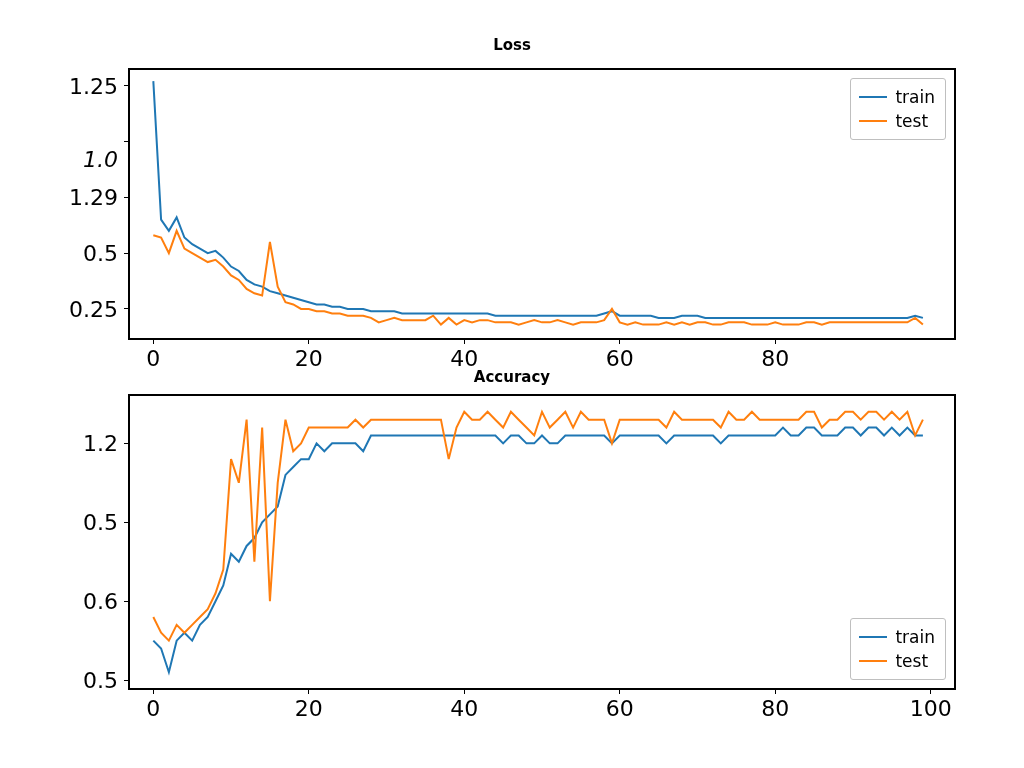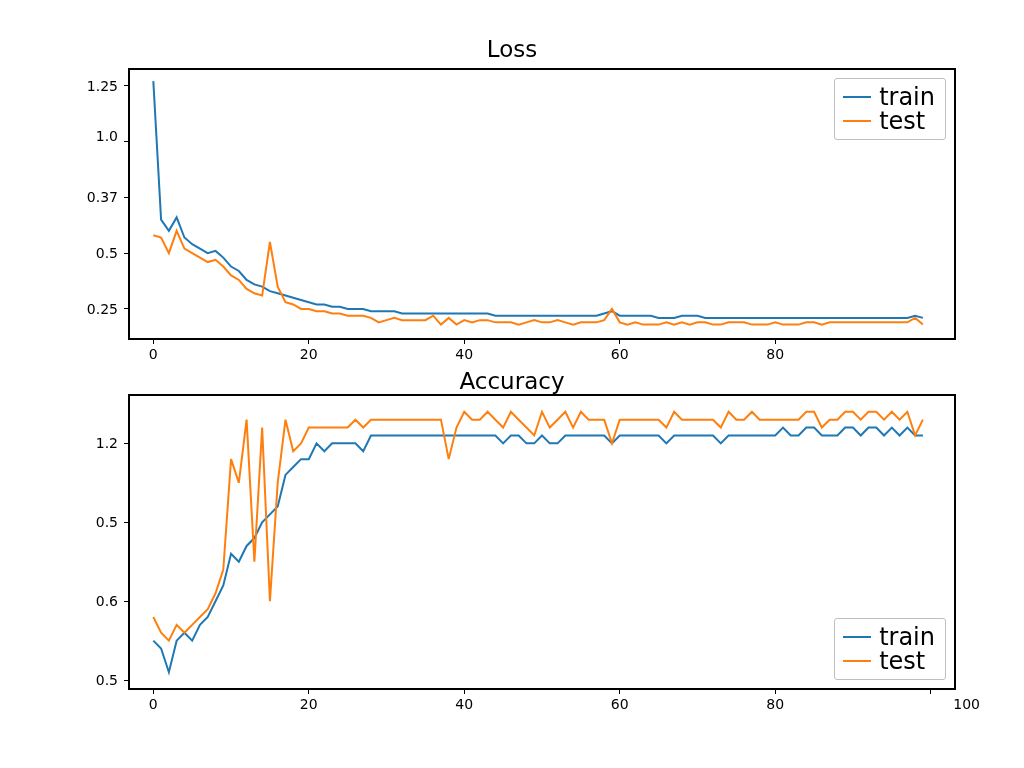--- a/index.html
+++ b/index.html
@@ -24,38 +24,38 @@
   }
   .axes svg {
     position: absolute;
     top: 0; left: 0;
     overflow: visible;
   }
   .title {
     position: absolute;
     left: 50%;
     transform: translateX(-50%);
-    font-size: 23px;
-    font-weight: 400;
+    font-size: 15px;
+    font-weight: 700;
   }
   .tick-label {
     position: absolute;
-    font-size: 14px;
+    font-size: 22px;
     color: #000;
     white-space: nowrap;
   }
   .xlab { transform: translateX(-50%); }
   .ylab { transform: translateY(-50%); text-align: right; }
   .legend {
     position: absolute;
     border: 1px solid #bfbfbf;
     border-radius: 3px;
     background: #ffffff;
     padding: 6px 10px 6px 8px;
-    font-size: 24px;
+    font-size: 17px;
   }
   .legend-row { display: flex; align-items: center; gap: 8px; height: 24px; }
   .swatch { width: 28px; height: 0; border-top-width: 2.5px; border-top-style: solid; }
   .line-train { stroke: #1f77b4; }
   .line-test  { stroke: #ff7f0e; }
   .sw-train { border-top-color: #1f77b4; }
   .sw-test  { border-top-color: #ff7f0e; }
   .tick-mark {
     position: absolute;
     background: #000;
@@ -90,23 +90,23 @@
       <div class="tick-label xlab" style="left: 334.264px; top: 276px;">40</div>
       <div class="tick-mark" style="left: 489.236px; top: 268px; width: 1px; height: 6px;"></div>
       <div class="tick-label xlab" style="left: 489.736px; top: 276px;">60</div>
       <div class="tick-mark" style="left: 644.708px; top: 268px; width: 1px; height: 6px;"></div>
       <div class="tick-label xlab" style="left: 645.208px; top: 276px;">80</div>
       <div class="tick-mark" style="left: -6px; top: 238.467px; width: 6px; height: 1px;"></div>
       <div class="tick-label ylab" style="right: 836px; top: 238.967px;">0.25</div>
       <div class="tick-mark" style="left: -6px; top: 182.633px; width: 6px; height: 1px;"></div>
       <div class="tick-label ylab" style="right: 836px; top: 183.133px;">0.5</div>
       <div class="tick-mark" style="left: -6px; top: 126.8px; width: 6px; height: 1px;"></div>
-      <div class="tick-label ylab" style="right: 836px; top: 127.3px;">0.37</div>
+      <div class="tick-label ylab" style="right: 836px; top: 127.3px;">1.29</div>
       <div class="tick-mark" style="left: -6px; top: 70.9667px; width: 6px; height: 1px;"></div>
-      <div class="tick-label ylab" style="right: 836px; top: 66px;">1.0</div>
+      <div class="tick-label ylab" style="right: 836px; top: 89px; font-style: italic;">1.0</div>
       <div class="tick-mark" style="left: -6px; top: 15.1333px; width: 6px; height: 1px;"></div>
       <div class="tick-label ylab" style="right: 836px; top: 15.6333px;">1.25</div>
     </div>
 
   <div class="title" style="top:368px;">Accuracy</div>
   <div class="axes" id="ax1" style="left:128px; top:394px; width:828px; height:296px;">
     <svg id="svg1" width="828" height="296">
       <polyline id="l1-train" class="line-train" fill="none" stroke-width="2" points="23.32075471698113,244.6486486486486 31.09433962264151,252.54054054054052 38.86792452830189,276.2162162162162 46.64150943396226,244.6486486486486 54.41509433962264,236.75675675675672 62.18867924528302,244.6486486486486 69.9622641509434,228.8648648648648 77.73584905660378,220.9729729729729 85.50943396226415,205.18918918918922 93.28301886792453,189.40540540540542 101.05660377358491,157.8378378378378 108.83018867924528,165.7297297297297 116.60377358490565,149.9459459459459 124.37735849056604,142.054054054054 132.1509433962264,126.2702702702702 139.9245283018868,118.3783783783783 147.69811320754715,110.48648648648648 155.47169811320757,78.9189189189189 163.24528301886792,71.027027027027 171.0188679245283,63.1351351351351 178.7924528301887,63.1351351351351 186.56603773584905,47.351351351351326 194.33962264150944,55.2432432432432 202.11320754716982,47.351351351351326 209.88679245283018,47.351351351351326 217.66037735849056,47.351351351351326 225.43396226415095,47.351351351351326 233.2075471698113,55.2432432432432 240.9811320754717,39.459459459459424 248.75471698113208,39.459459459459424 256.52830188679246,39.459459459459424 264.3018867924528,39.459459459459424 272.0754716981132,39.459459459459424 279.8490566037736,39.459459459459424 287.62264150943395,39.459459459459424 295.3962264150943,39.459459459459424 303.1698113207547,39.459459459459424 310.94339622641513,39.459459459459424 318.7169811320755,39.459459459459424 326.49056603773585,39.459459459459424 334.26415094339626,39.459459459459424 342.0377358490566,39.459459459459424 349.811320754717,39.459459459459424 357.5849056603774,39.459459459459424 365.35849056603774,39.459459459459424 373.1320754716981,47.351351351351326 380.9056603773585,39.459459459459424 388.6792452830189,39.459459459459424 396.45283018867923,47.351351351351326 404.22641509433964,47.351351351351326 412,39.459459459459424 419.77358490566036,47.351351351351326 427.54716981132077,47.351351351351326 435.3207547169811,39.459459459459424 443.0943396226415,39.459459459459424 450.8679245283019,39.459459459459424 458.64150943396226,39.459459459459424 466.4150943396226,39.459459459459424 474.188679245283,39.459459459459424 481.9622641509434,47.351351351351326 489.73584905660374,39.459459459459424 497.50943396226415,39.459459459459424 505.2830188679245,39.459459459459424 513.0566037735849,39.459459459459424 520.8301886792452,39.459459459459424 528.6037735849056,39.459459459459424 536.377358490566,47.351351351351326 544.1509433962264,39.459459459459424 551.9245283018868,39.459459459459424 559.6981132075472,39.459459459459424 567.4716981132075,39.459459459459424 575.2452830188679,39.459459459459424 583.0188679245283,39.459459459459424 590.7924528301886,47.351351351351326 598.566037735849,39.459459459459424 606.3396226415094,39.459459459459424 614.1132075471697,39.459459459459424 621.8867924528303,39.459459459459424 629.6603773584906,39.459459459459424 637.433962264151,39.459459459459424 645.2075471698114,39.459459459459424 652.9811320754717,31.567567567567494 660.7547169811321,39.459459459459424 668.5283018867925,39.459459459459424 676.3018867924528,31.567567567567494 684.0754716981132,31.567567567567494 691.8490566037736,39.459459459459424 699.622641509434,39.459459459459424 707.3962264150944,39.459459459459424 715.1698113207548,31.567567567567494 722.9433962264151,31.567567567567494 730.7169811320755,39.459459459459424 738.4905660377359,31.567567567567494 746.2641509433962,31.567567567567494 754.0377358490566,39.459459459459424 761.811320754717,31.567567567567494 769.5849056603773,39.459459459459424 777.3584905660377,31.567567567567494 785.1320754716982,39.459459459459424 792.9056603773585,39.459459459459424"></polyline>
       <polyline id="l1-test" class="line-test" fill="none" stroke-width="2" points="23.32075471698113,220.9729729729729 31.09433962264151,236.75675675675672 38.86792452830189,244.6486486486486 46.64150943396226,228.8648648648648 54.41509433962264,236.75675675675672 62.18867924528302,228.8648648648648 69.9622641509434,220.9729729729729 77.73584905660378,213.0810810810811 85.50943396226415,197.2972972972973 93.28301886792453,173.6216216216216 101.05660377358491,63.1351351351351 108.83018867924528,86.8108108108108 116.60377358490565,23.67567567567562 124.37735849056604,165.7297297297297 132.1509433962264,31.567567567567494 139.9245283018868,205.18918918918922 147.69811320754715,86.8108108108108 155.47169811320757,23.67567567567562 163.24528301886792,55.2432432432432 171.0188679245283,47.351351351351326 178.7924528301887,31.567567567567494 186.56603773584905,31.567567567567494 194.33962264150944,31.567567567567494 202.11320754716982,31.567567567567494 209.88679245283018,31.567567567567494 217.66037735849056,31.567567567567494 225.43396226415095,23.67567567567562 233.2075471698113,31.567567567567494 240.9811320754717,23.67567567567562 248.75471698113208,23.67567567567562 256.52830188679246,23.67567567567562 264.3018867924528,23.67567567567562 272.0754716981132,23.67567567567562 279.8490566037736,23.67567567567562 287.62264150943395,23.67567567567562 295.3962264150943,23.67567567567562 303.1698113207547,23.67567567567562 310.94339622641513,23.67567567567562 318.7169811320755,63.1351351351351 326.49056603773585,31.567567567567494 334.26415094339626,15.783783783783804 342.0377358490566,23.67567567567562 349.811320754717,23.67567567567562 357.5849056603774,15.783783783783804 365.35849056603774,23.67567567567562 373.1320754716981,31.567567567567494 380.9056603773585,15.783783783783804 388.6792452830189,23.67567567567562 396.45283018867923,31.567567567567494 404.22641509433964,39.459459459459424 412,15.783783783783804 419.77358490566036,31.567567567567494 427.54716981132077,23.67567567567562 435.3207547169811,15.783783783783804 443.0943396226415,31.567567567567494 450.8679245283019,15.783783783783804 458.64150943396226,23.67567567567562 466.4150943396226,23.67567567567562 474.188679245283,23.67567567567562 481.9622641509434,47.351351351351326 489.73584905660374,23.67567567567562 497.50943396226415,23.67567567567562 505.2830188679245,23.67567567567562 513.0566037735849,23.67567567567562 520.8301886792452,23.67567567567562 528.6037735849056,23.67567567567562 536.377358490566,31.567567567567494 544.1509433962264,15.783783783783804 551.9245283018868,23.67567567567562 559.6981132075472,23.67567567567562 567.4716981132075,23.67567567567562 575.2452830188679,23.67567567567562 583.0188679245283,23.67567567567562 590.7924528301886,31.567567567567494 598.566037735849,15.783783783783804 606.3396226415094,23.67567567567562 614.1132075471697,23.67567567567562 621.8867924528303,15.783783783783804 629.6603773584906,23.67567567567562 637.433962264151,23.67567567567562 645.2075471698114,23.67567567567562 652.9811320754717,23.67567567567562 660.7547169811321,23.67567567567562 668.5283018867925,23.67567567567562 676.3018867924528,15.783783783783804 684.0754716981132,15.783783783783804 691.8490566037736,31.567567567567494 699.622641509434,23.67567567567562 707.3962264150944,23.67567567567562 715.1698113207548,15.783783783783804 722.9433962264151,15.783783783783804 730.7169811320755,23.67567567567562 738.4905660377359,15.783783783783804 746.2641509433962,15.783783783783804 754.0377358490566,23.67567567567562 761.811320754717,15.783783783783804 769.5849056603773,23.67567567567562 777.3584905660377,15.783783783783804 785.1320754716982,39.459459459459424 792.9056603773585,23.67567567567562"></polyline>
     </svg>
@@ -124,21 +124,21 @@
       <div class="tick-label xlab" style="left: 23.3208px; top: 300px;">0</div>
       <div class="tick-mark" style="left: 178.292px; top: 292px; width: 1px; height: 6px;"></div>
       <div class="tick-label xlab" style="left: 178.792px; top: 300px;">20</div>
       <div class="tick-mark" style="left: 333.764px; top: 292px; width: 1px; height: 6px;"></div>
       <div class="tick-label xlab" style="left: 334.264px; top: 300px;">40</div>
       <div class="tick-mark" style="left: 489.236px; top: 292px; width: 1px; height: 6px;"></div>
       <div class="tick-label xlab" style="left: 489.736px; top: 300px;">60</div>
       <div class="tick-mark" style="left: 644.708px; top: 292px; width: 1px; height: 6px;"></div>
       <div class="tick-label xlab" style="left: 645.208px; top: 300px;">80</div>
       <div class="tick-mark" style="left: 800.179px; top: 292px; width: 1px; height: 6px;"></div>
-      <div class="tick-label xlab" style="left: 800.679px; top: 300px; margin-left: 36px;">100</div>
+      <div class="tick-label xlab" style="left: 800.679px; top: 300px;">100</div>
       <div class="tick-mark" style="left: -6px; top: 283.608px; width: 6px; height: 1px;"></div>
       <div class="tick-label ylab" style="right: 836px; top: 284.108px;">0.5</div>
       <div class="tick-mark" style="left: -6px; top: 204.689px; width: 6px; height: 1px;"></div>
       <div class="tick-label ylab" style="right: 836px; top: 205.189px;">0.6</div>
       <div class="tick-mark" style="left: -6px; top: 125.77px; width: 6px; height: 1px;"></div>
       <div class="tick-label ylab" style="right: 836px; top: 126.27px;">0.5</div>
       <div class="tick-mark" style="left: -6px; top: 46.8514px; width: 6px; height: 1px;"></div>
       <div class="tick-label ylab" style="right: 836px; top: 47.3514px;">1.2</div>
     </div>
 

